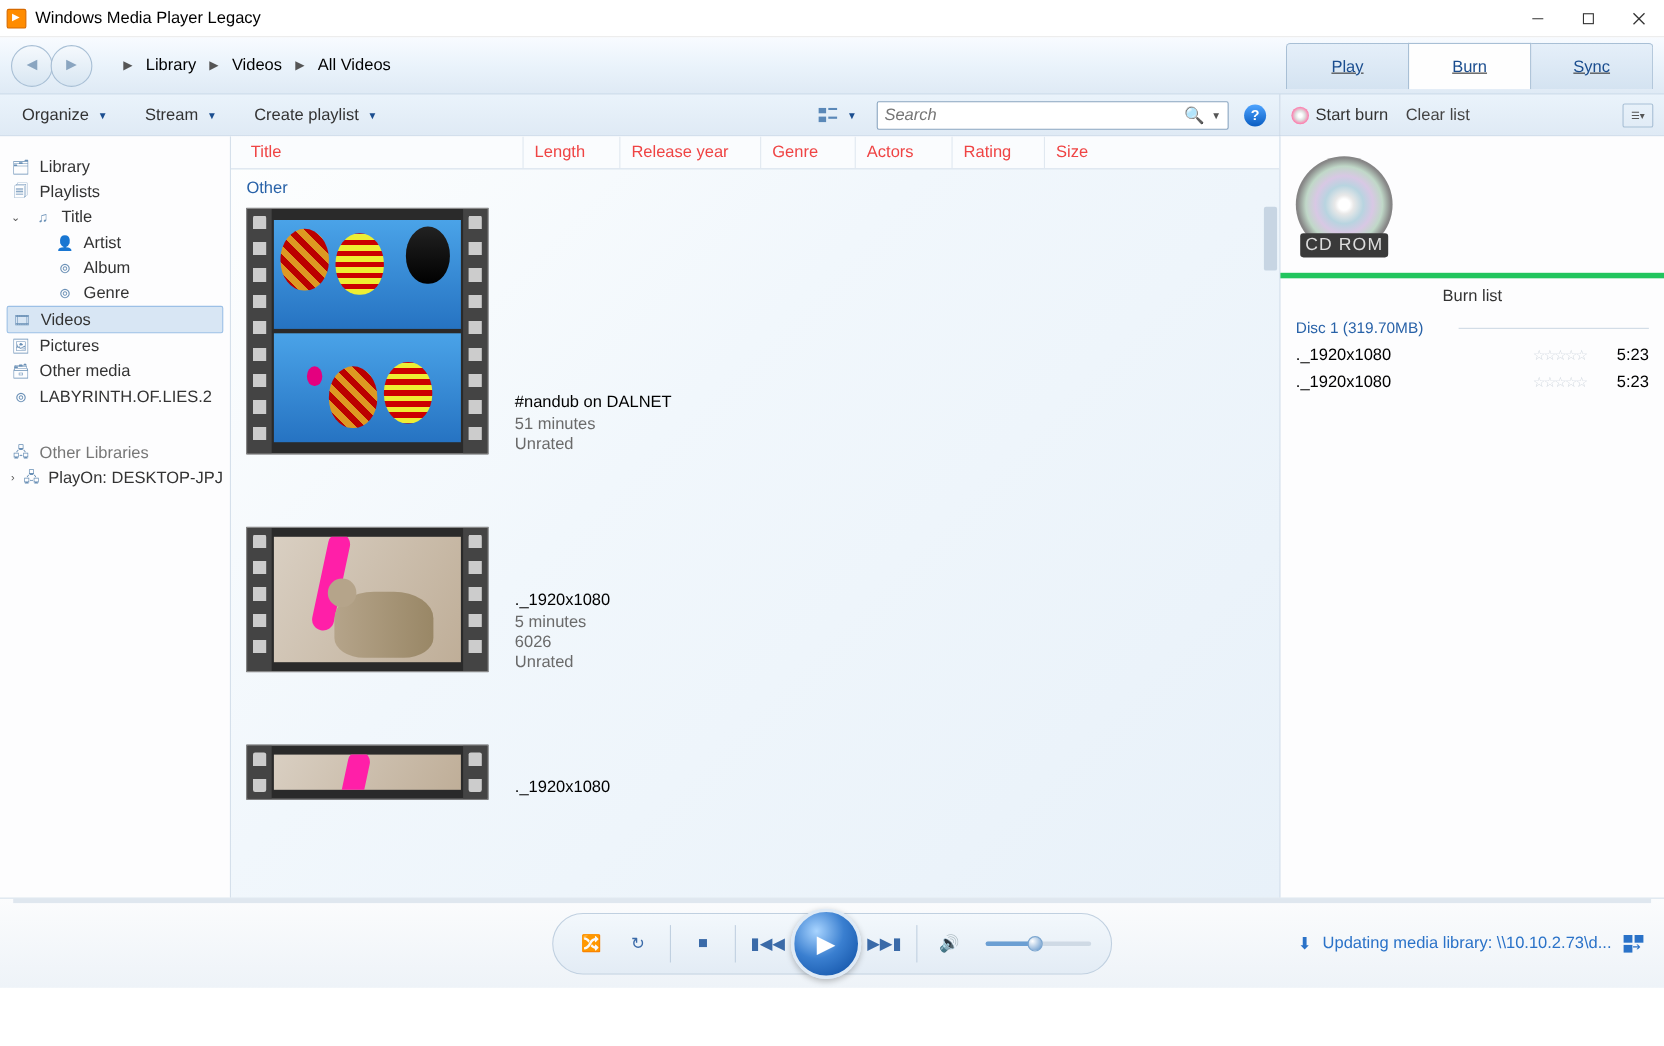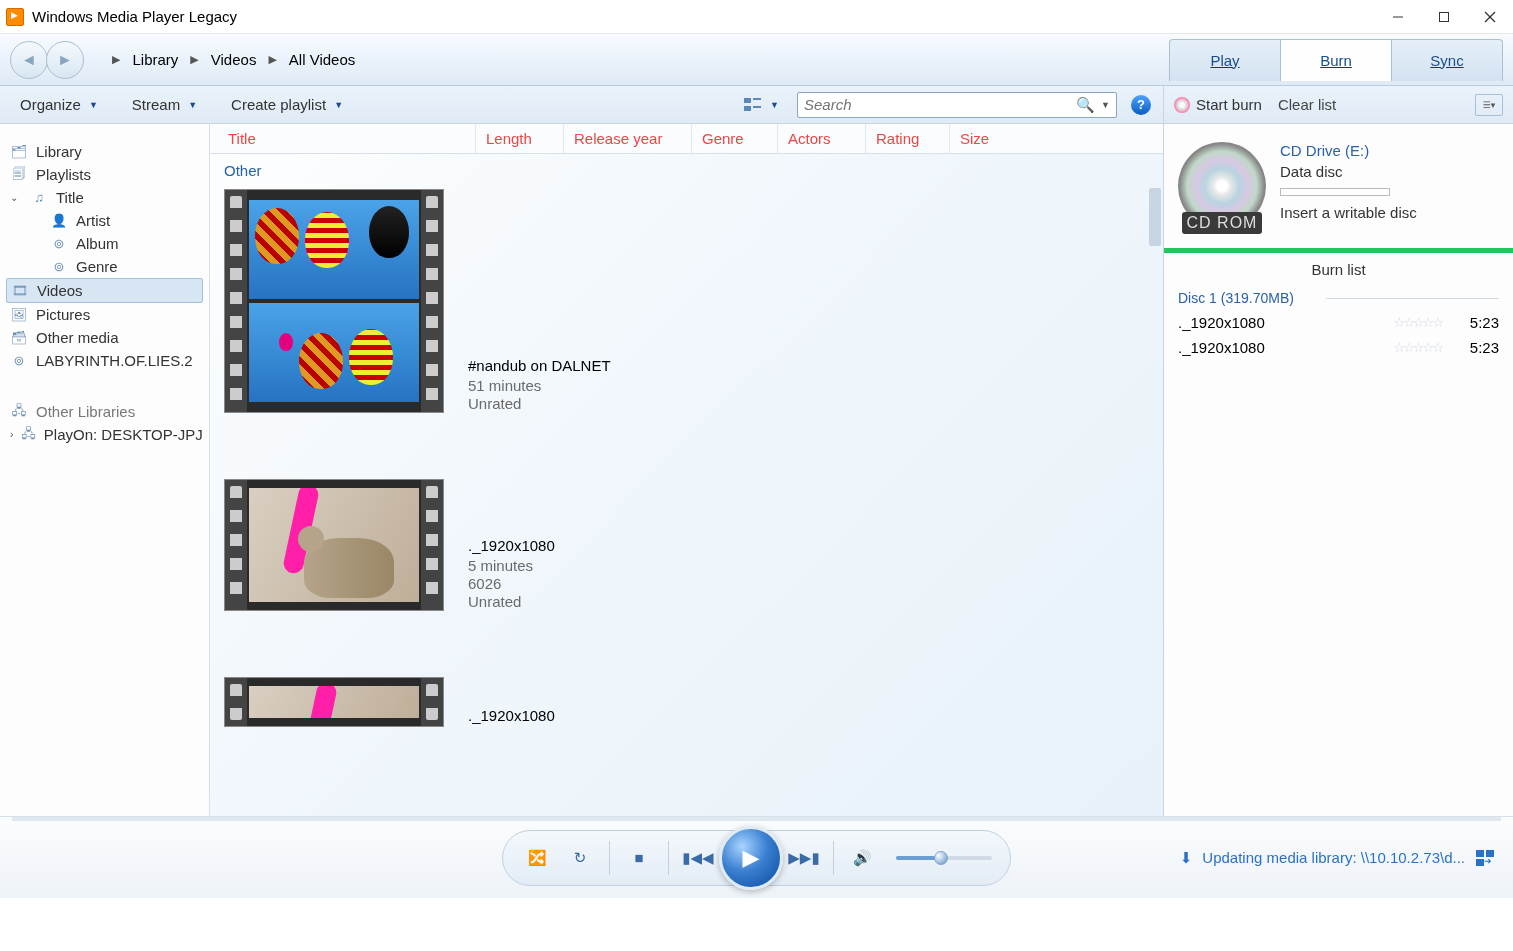--- a/index.html
+++ b/index.html
@@ -307,26 +307,20 @@
 
       <div class="scrollthumb"></div>
     </div>
   </div>
 
   <div class="rpane">
     <div class="driveinfo">
       <div class="cdimg">
           <div class="cdtab">CD&nbsp;ROM</div>
         </div>
-      <div class="drivetext">
-        <div class="link">CD Drive (E:)</div>
-        <div>Data disc</div>
-        <div class="progbar"></div>
-        <div>Insert a writable disc</div>
-      </div>
     </div>
     <div class="burnhdr">Burn list</div>
     <div class="dischdr">Disc 1 (319.70MB)</div>
     <div class="blrow">
       <div class="blname">._1920x1080</div>
       <div class="stars">☆☆☆☆☆</div>
       <div class="bltime">5:23</div>
     </div>
     <div class="blrow">
       <div class="blname">._1920x1080</div>

